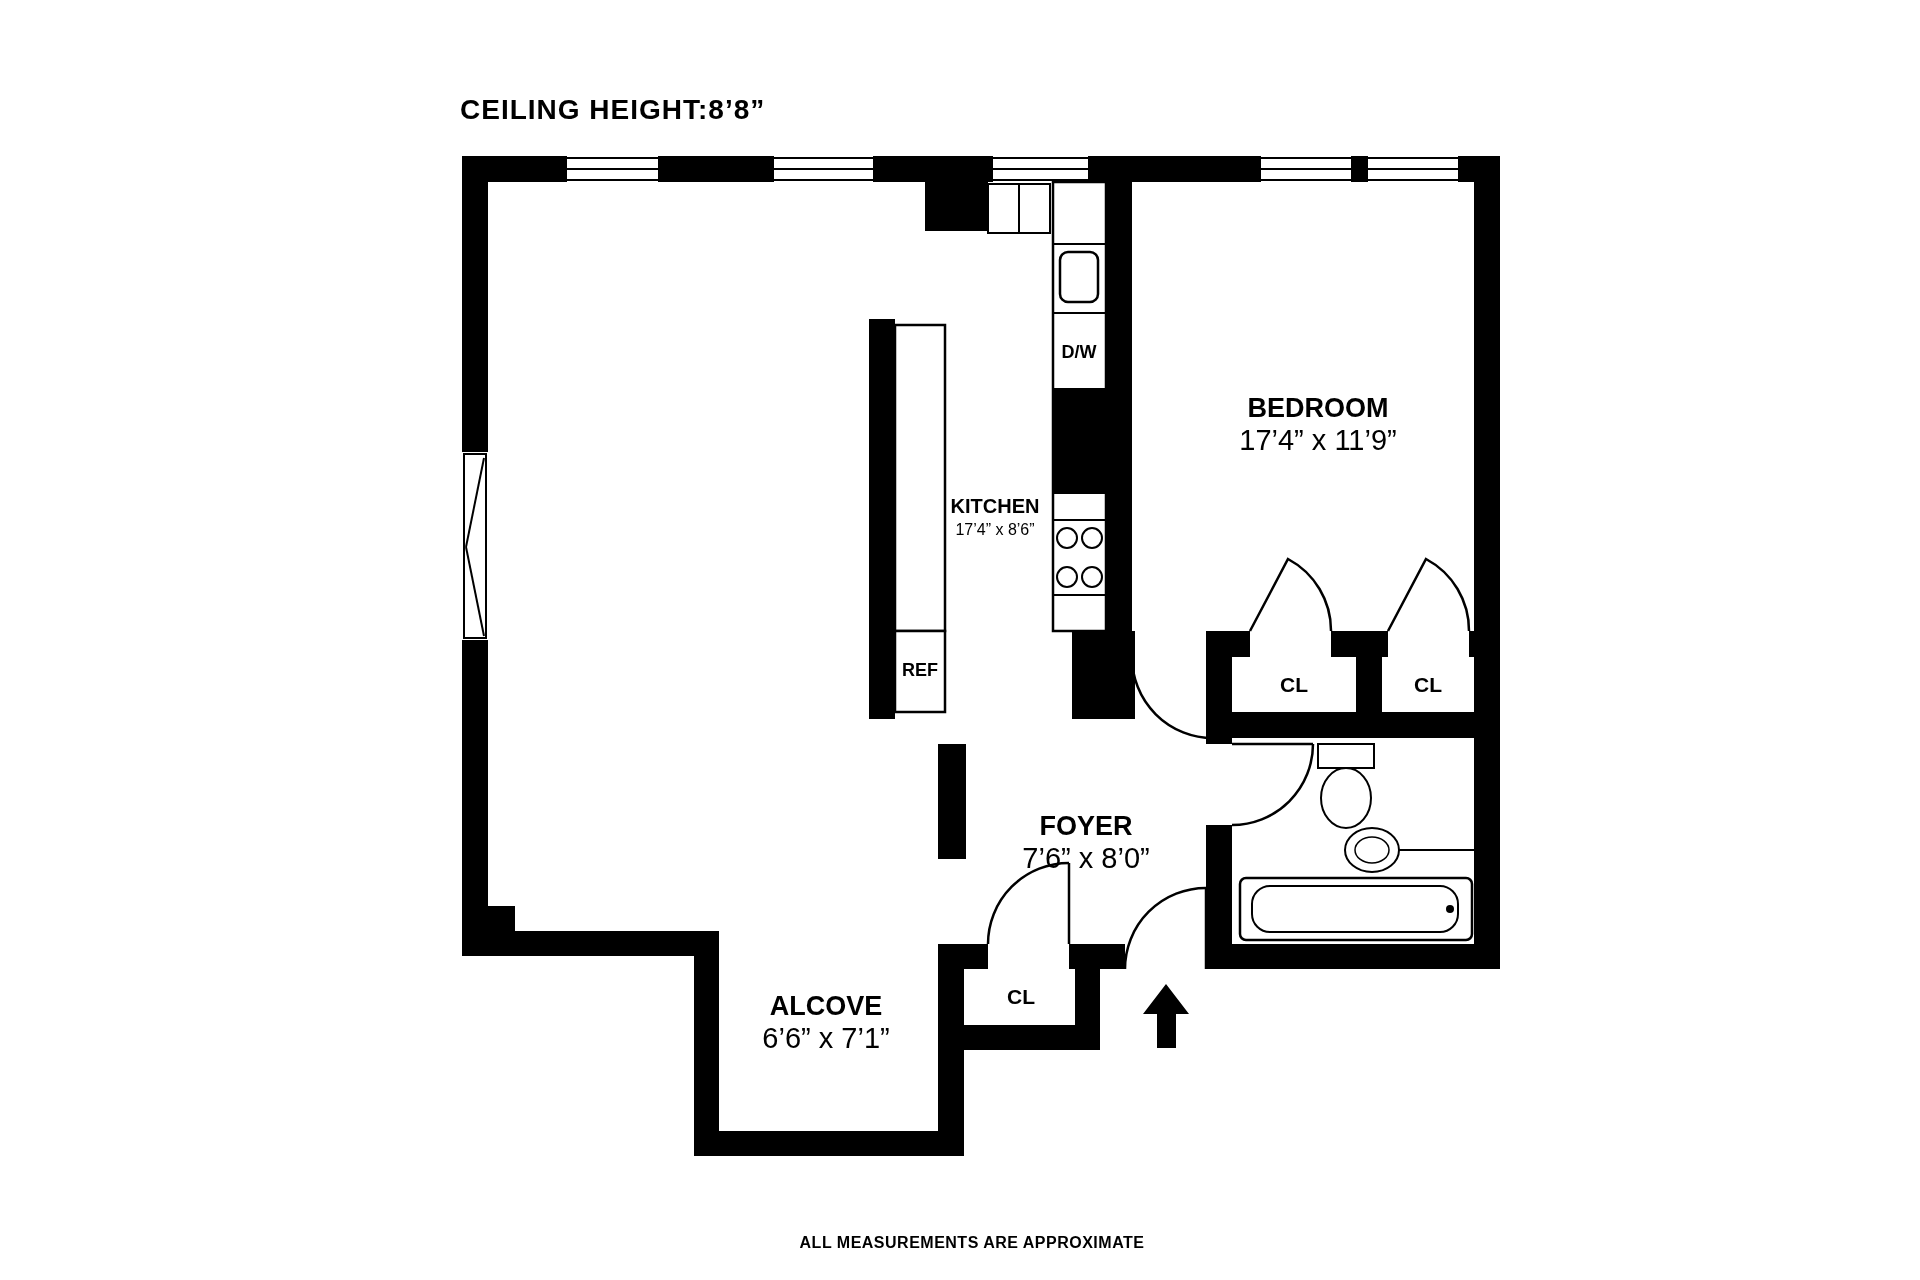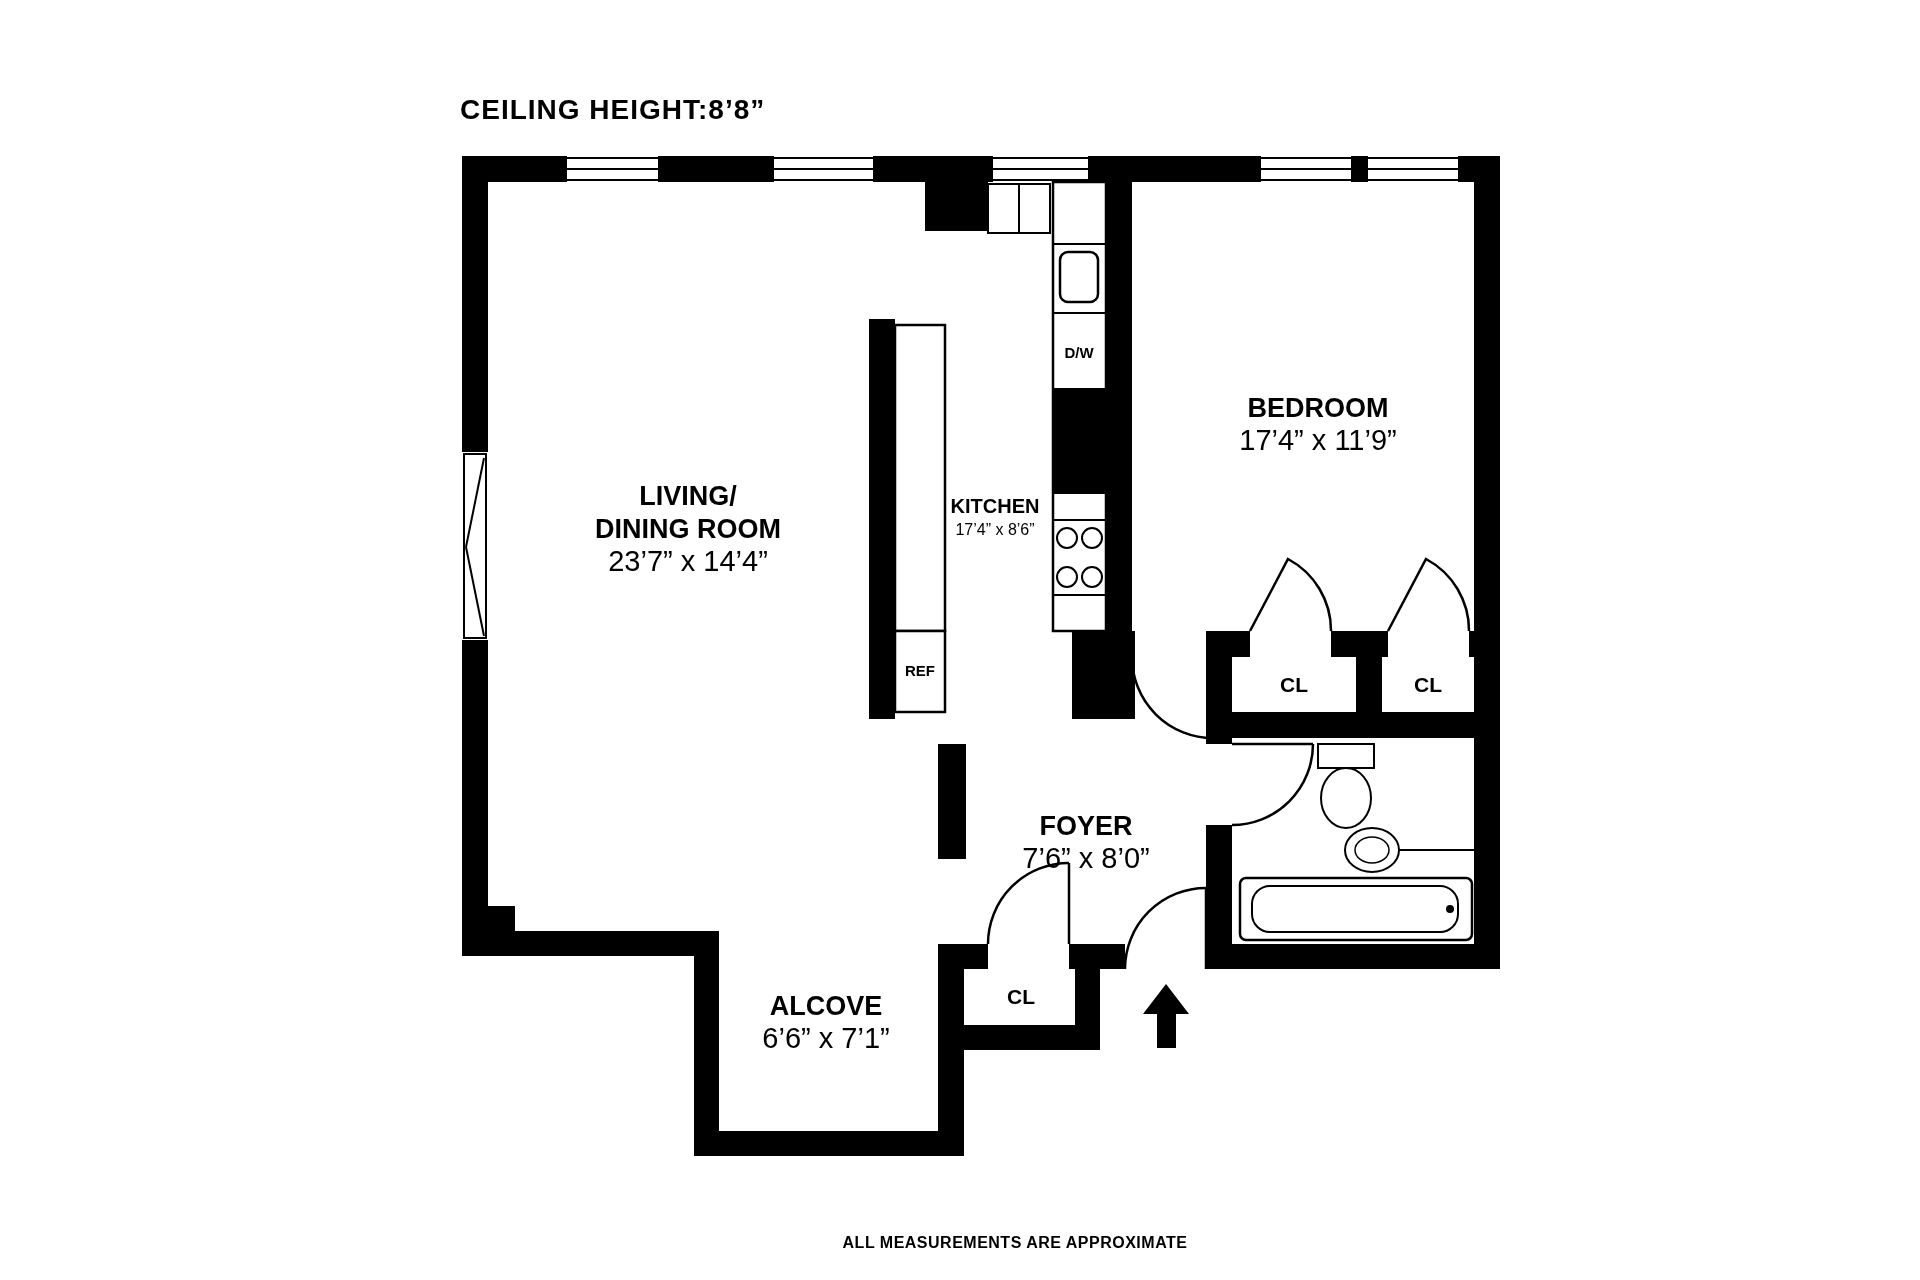--- a/index.html
+++ b/index.html
@@ -6,33 +6,33 @@
   .canvas{
     position:relative;width:1920px;height:1280px;background:#ffffff;
     font-family:"Liberation Sans",sans-serif;color:#000;overflow:hidden;
   }
   .plan-svg{position:absolute;left:0;top:0;width:1920px;height:1280px;}
   .title{
     position:absolute;left:460px;top:94px;font-size:28px;font-weight:bold;
     letter-spacing:1px;white-space:nowrap;
   }
   .footer{
-    position:absolute;left:1015px;top:1234px;transform:translateX(-50%);
+    position:absolute;left:972px;top:1234px;transform:translateX(-50%);
     font-size:16px;font-weight:bold;letter-spacing:.5px;white-space:nowrap;
   }
   .room-label{position:absolute;transform:translateX(-50%);text-align:center;white-space:nowrap;}
   .room-name{font-size:27px;font-weight:bold;line-height:33px;}
   .room-dims{font-size:29px;font-weight:normal;line-height:31px;}
   .room-label.small .room-name{font-size:20px;line-height:25px;}
   .room-label.small .room-dims{font-size:16px;line-height:21px;}
   .tag{
     position:absolute;transform:translate(-50%,-50%);font-weight:bold;
     font-size:21px;white-space:nowrap;text-align:center;
   }
-  .tag.appliance{font-size:15px;}
+  .tag.appliance{font-size:18px;}
 </style>
 </head>
 <body>
 
 <div class="canvas">
 
   <svg class="plan-svg" viewBox="0 0 1920 1280">
 
     <g fill="#000">
       <rect x="462" y="156" width="1038" height="26"></rect>
@@ -149,25 +149,20 @@
       <path d="M 988 944 A 81 81 0 0 1 1069 863"></path>
       <line x1="1206" y1="888" x2="1206" y2="969"></line>
       <path d="M 1125 969 A 81 81 0 0 1 1206 888"></path>
     </g>
 
     <polygon points="1166,984 1143,1014 1157,1014 1157,1048 1176,1048 1176,1014 1189,1014" fill="#000"></polygon>
   </svg>
 
   <div class="title">CEILING HEIGHT:8’8”</div>
 
-  <div class="room-label" style="left:688px;top:480px;">
-    <div class="room-name">LIVING/</div>
-    <div class="room-name">DINING ROOM</div>
-    <div class="room-dims">23’7” x 14’4”</div>
-  </div>
 
   <div class="room-label small" style="left:995px;top:494px;">
     <div class="room-name">KITCHEN</div>
     <div class="room-dims">17’4” x 8’6”</div>
   </div>
 
   <div class="room-label" style="left:1318px;top:392px;">
     <div class="room-name">BEDROOM</div>
     <div class="room-dims">17’4” x 11’9”</div>
   </div>

